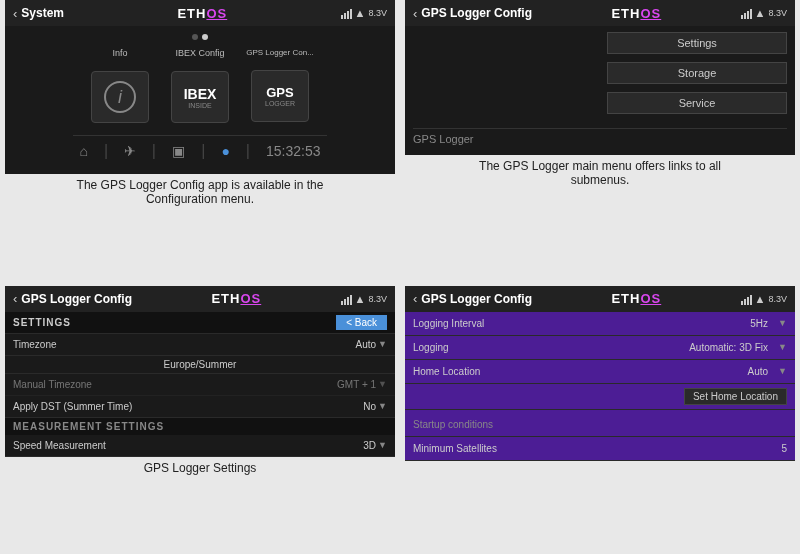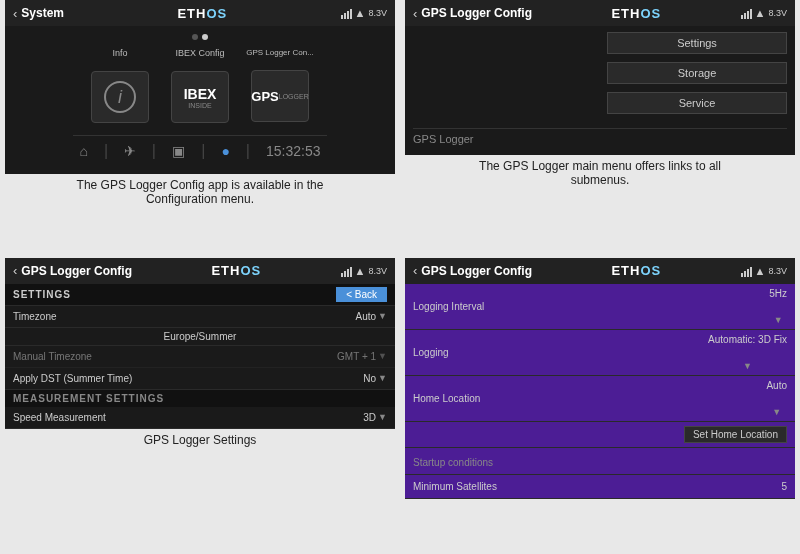--- a/index.html
+++ b/index.html
@@ -63,21 +63,21 @@
       font-size: 12px;
       font-weight: bold;
     }
 
     .ethos-logo {
       font-size: 13px;
       font-weight: bold;
       letter-spacing: 1px;
     }
     .ethos-logo .eth { color: #fff; }
-    .ethos-logo .os { color: #7dd3fc; }
+    .ethos-logo .os { color: #d946ef; text-decoration: underline; }
 
     .header-right {
       display: flex;
       align-items: center;
       gap: 3px;
       color: #ccc;
       font-size: 10px;
     }
 
     .signal-bars {
@@ -173,21 +173,21 @@
       font-size: 14px;
       font-weight: bold;
     }
     .ibex-icon .inside-text {
       color: #888;
       font-size: 7px;
     }
 
     .gps-icon {
       display: flex;
-      flex-direction: row;
+      flex-direction: column;
       align-items: center;
       justify-content: space-between;
     }
     .gps-icon .gps-text {
       color: #fff;
       font-size: 13px;
       font-weight: bold;
     }
     .gps-icon .logger-text {
       color: #888;
@@ -333,22 +333,21 @@
     }
 
     .config-label {
       color: #ccc;
       font-size: 10px;
     }
 
     .config-value-box {
       display: flex;
       align-items: center;
-      gap: 16px;
-      flex-direction: column;
+      gap: 10px;
     }
 
     .config-value-text {
       color: #ccc;
       font-size: 10px;
     }
 
     .config-button {
       background: #2a2a2a;
       border: 1px solid #444;

